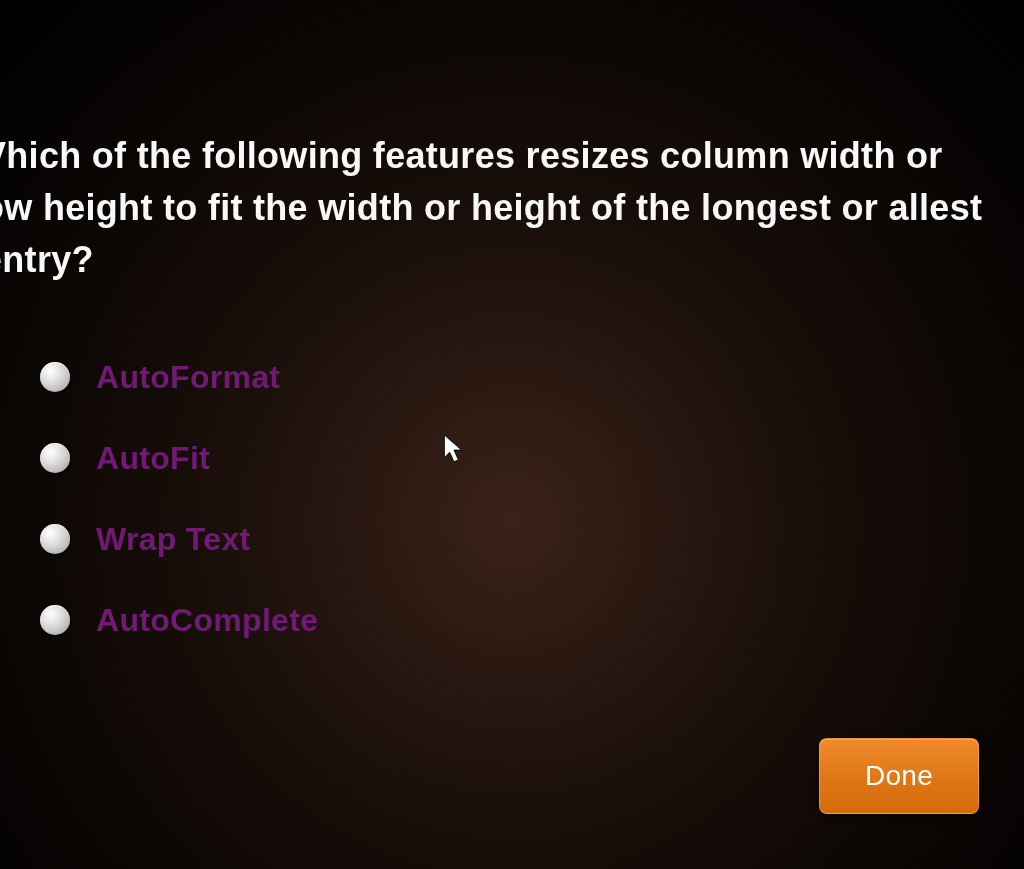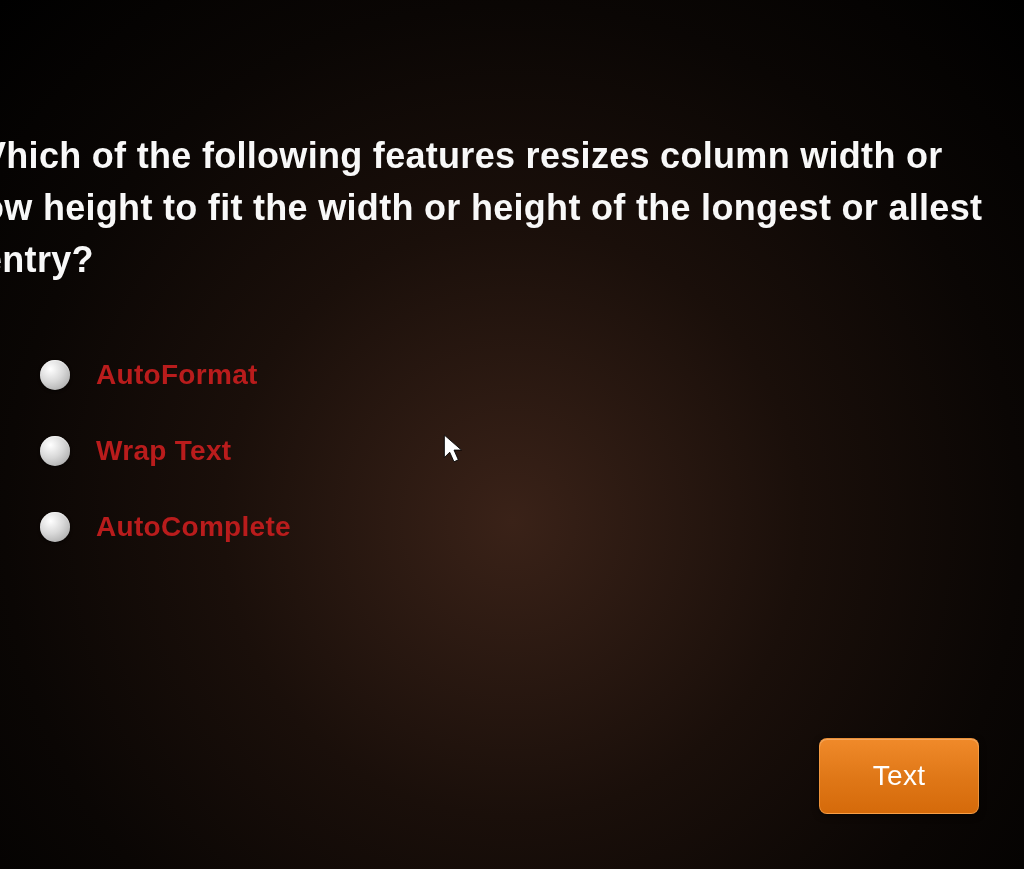--- a/index.html
+++ b/index.html
@@ -42,23 +42,23 @@
     .radio-button {
       width: 30px;
       height: 30px;
       border-radius: 50%;
       background: radial-gradient(circle at 35% 30%, #ffffff 0%, #d8d8d8 45%, #9a9a9a 100%);
       box-shadow: 0 1px 3px rgba(0,0,0,0.6), inset 0 1px 1px rgba(255,255,255,0.6);
       flex-shrink: 0;
       margin-right: 26px;
     }
     .option-label {
-      font-size: 28px;
+      font-size: 32px;
       font-weight: 600;
-      color: #b91c1c;
+      color: #701a75;
       letter-spacing: 0.3px;
     }
     .done-button {
       position: absolute;
       right: 45px;
       bottom: 55px;
       width: 160px;
       height: 76px;
       background: linear-gradient(to bottom, #f08a2a 0%, #e07818 50%, #d56a0a 100%);
       border: 1px solid rgba(255,180,100,0.5);
@@ -87,31 +87,35 @@
 <div class="question-container">
   <div class="question-text">Vhich of the following features resizes column width or ow height to fit the width or height of the longest or allest entry?</div>
 
   <div class="options-list">
 
     <div class="option-row">
       <div class="radio-button"></div>
       <div class="option-label">AutoFormat</div>
     </div>
 
+    <div class="option-row">
+      <div class="radio-button"></div>
+      <div class="option-label">AutoFit</div>
+    </div>
 
     <div class="option-row">
       <div class="radio-button"></div>
       <div class="option-label">Wrap Text</div>
     </div>
 
     <div class="option-row">
       <div class="radio-button"></div>
       <div class="option-label">AutoComplete</div>
     </div>
 
   </div>
 </div>
 
-<button class="done-button">Text</button>
+<button class="done-button">Done</button>
 
 <svg class="cursor-icon" viewBox="0 0 20 28">
   <path d="M 1 1 L 1 22 L 6 17 L 10 26 L 14 24 L 10 15 L 17 15 Z" fill="#ffffff" stroke="#000000" stroke-width="0.8"></path>
 </svg>
 
 </body></html>

